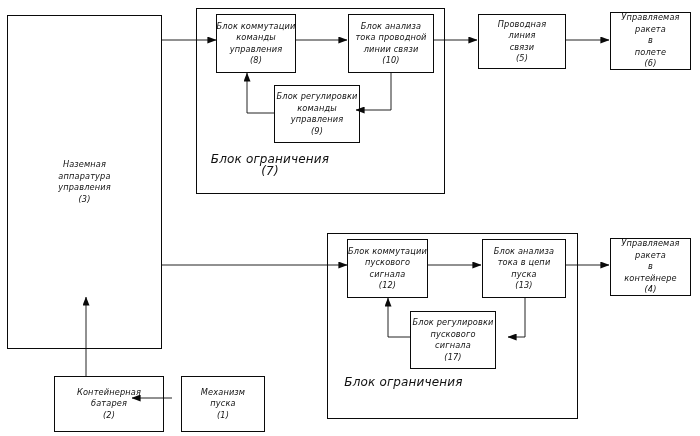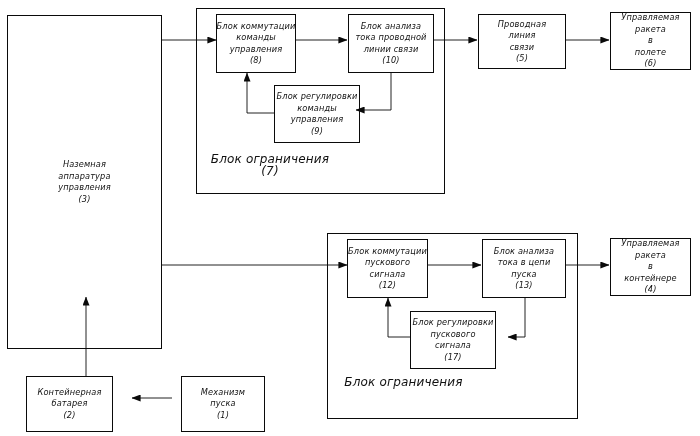--- a/index.html
+++ b/index.html
@@ -170,21 +170,21 @@
   </div>
 
   <div class="box" style="left:610px; top:238px; width:81px; height:58px;">
     <span class="box-line">Управляемая</span>
     <span class="box-line">ракета</span>
     <span class="box-line">в</span>
     <span class="box-line">контейнере</span>
     <span class="box-num">(4)</span>
   </div>
 
-  <div class="box" style="left:26px; top:376px; width:87px; height:56px;">
+  <div class="box" style="left:54px; top:376px; width:110px; height:56px;">
     <span class="box-line">Контейнерная</span>
     <span class="box-line">батарея</span>
     <span class="box-num">(2)</span>
   </div>
 
   <div class="box" style="left:173px; top:376px; width:84px; height:56px;margin-left:8px;">
     <span class="box-line">Механизм</span>
     <span class="box-line">пуска</span>
     <span class="box-num">(1)</span>
   </div>

